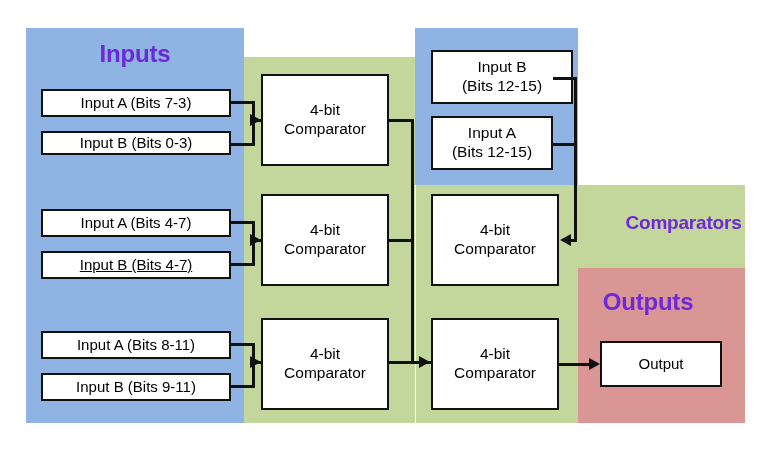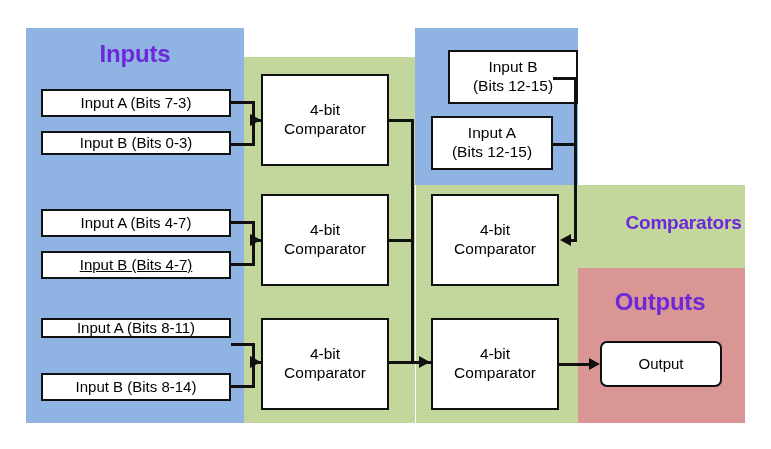--- a/index.html
+++ b/index.html
@@ -94,35 +94,35 @@
   <div class="zone" style="left:416px; top:185px; width:162px; height:238px; background:#C3D69B;"></div>
 
   <div class="zone" style="left:578px; top:185px; width:167px; height:83px; background:#C3D69B;"></div>
 
   <div class="zone" style="left:578px; top:268px; width:167px; height:155px; background:#D99694;"></div>
 
   <div class="zone-label" style="left:26px; top:40px; width:218px; font-size:24px;">Inputs</div>
 
   <div class="zone-label" style="left:600px; top:212px; width:167px; font-size:19px;">Comparators</div>
 
-  <div class="zone-label" style="left:578px; top:288px; width:140px; font-size:24px;margin-left:12px;">Outputs</div>
+  <div class="zone-label" style="left:578px; top:288px; width:140px; font-size:24px;">Outputs</div>
 
   <div class="box" style="left:41px; top:89px; width:190px; height:28px;">Input A (Bits 7-3)</div>
 
   <div class="box" style="left:41px; top:131px; width:190px; height:24px;">Input B (Bits 0-3)</div>
 
   <div class="box" style="left:41px; top:209px; width:190px; height:28px;">Input A (Bits 4-7)</div>
 
   <div class="box" style="left:41px; top:251px; width:190px; height:28px;text-decoration:underline;">Input B (Bits 4-7)</div>
 
-  <div class="box" style="left:41px; top:318px; width:190px; height:20px;">Input A (Bits 8-11)</div>
+  <div class="box" style="left:41px; top:331px; width:190px; height:28px;">Input A (Bits 8-11)</div>
 
-  <div class="box" style="left:41px; top:373px; width:190px; height:28px;">Input B (Bits 8-14)</div>
+  <div class="box" style="left:41px; top:373px; width:190px; height:28px;">Input B (Bits 9-11)</div>
 
-  <div class="box two-line" style="left:431px; top:50px; width:130px; height:54px;margin-left:17px;">
+  <div class="box two-line" style="left:431px; top:50px; width:142px; height:54px;">
     <span class="ln">Input B</span>
     <span class="ln">(Bits 12-15)</span>
   </div>
 
   <div class="box two-line" style="left:431px; top:116px; width:122px; height:54px;">
     <span class="ln">Input A</span>
     <span class="ln">(Bits 12-15)</span>
   </div>
 
   <div class="box two-line" style="left:261px; top:74px; width:128px; height:92px;">
@@ -143,21 +143,21 @@
   <div class="box two-line" style="left:431px; top:194px; width:128px; height:92px;">
     <span class="ln">4-bit</span>
     <span class="ln">Comparator</span>
   </div>
 
   <div class="box two-line" style="left:431px; top:318px; width:128px; height:92px;">
     <span class="ln">4-bit</span>
     <span class="ln">Comparator</span>
   </div>
 
-  <div class="box" style="left:600px; top:341px; width:122px; height:46px;border-radius:7px;">Output</div>
+  <div class="box" style="left:600px; top:341px; width:122px; height:46px;">Output</div>
 
   <div class="wire h" style="left:231px; top:101px; width:24px;"></div>
   <div class="wire v" style="left:252px; top:101px; height:18px;"></div>
   <div class="wire h" style="left:231px; top:143px; width:24px;"></div>
   <div class="wire v" style="left:252px; top:119px; height:27px;"></div>
   <div class="wire h" style="left:252px; top:119px; width:10px;"></div>
   <div class="arrow right" style="left:250px; top:114px;"></div>
 
   <div class="wire h" style="left:231px; top:221px; width:24px;"></div>
   <div class="wire v" style="left:252px; top:221px; height:18px;"></div>

